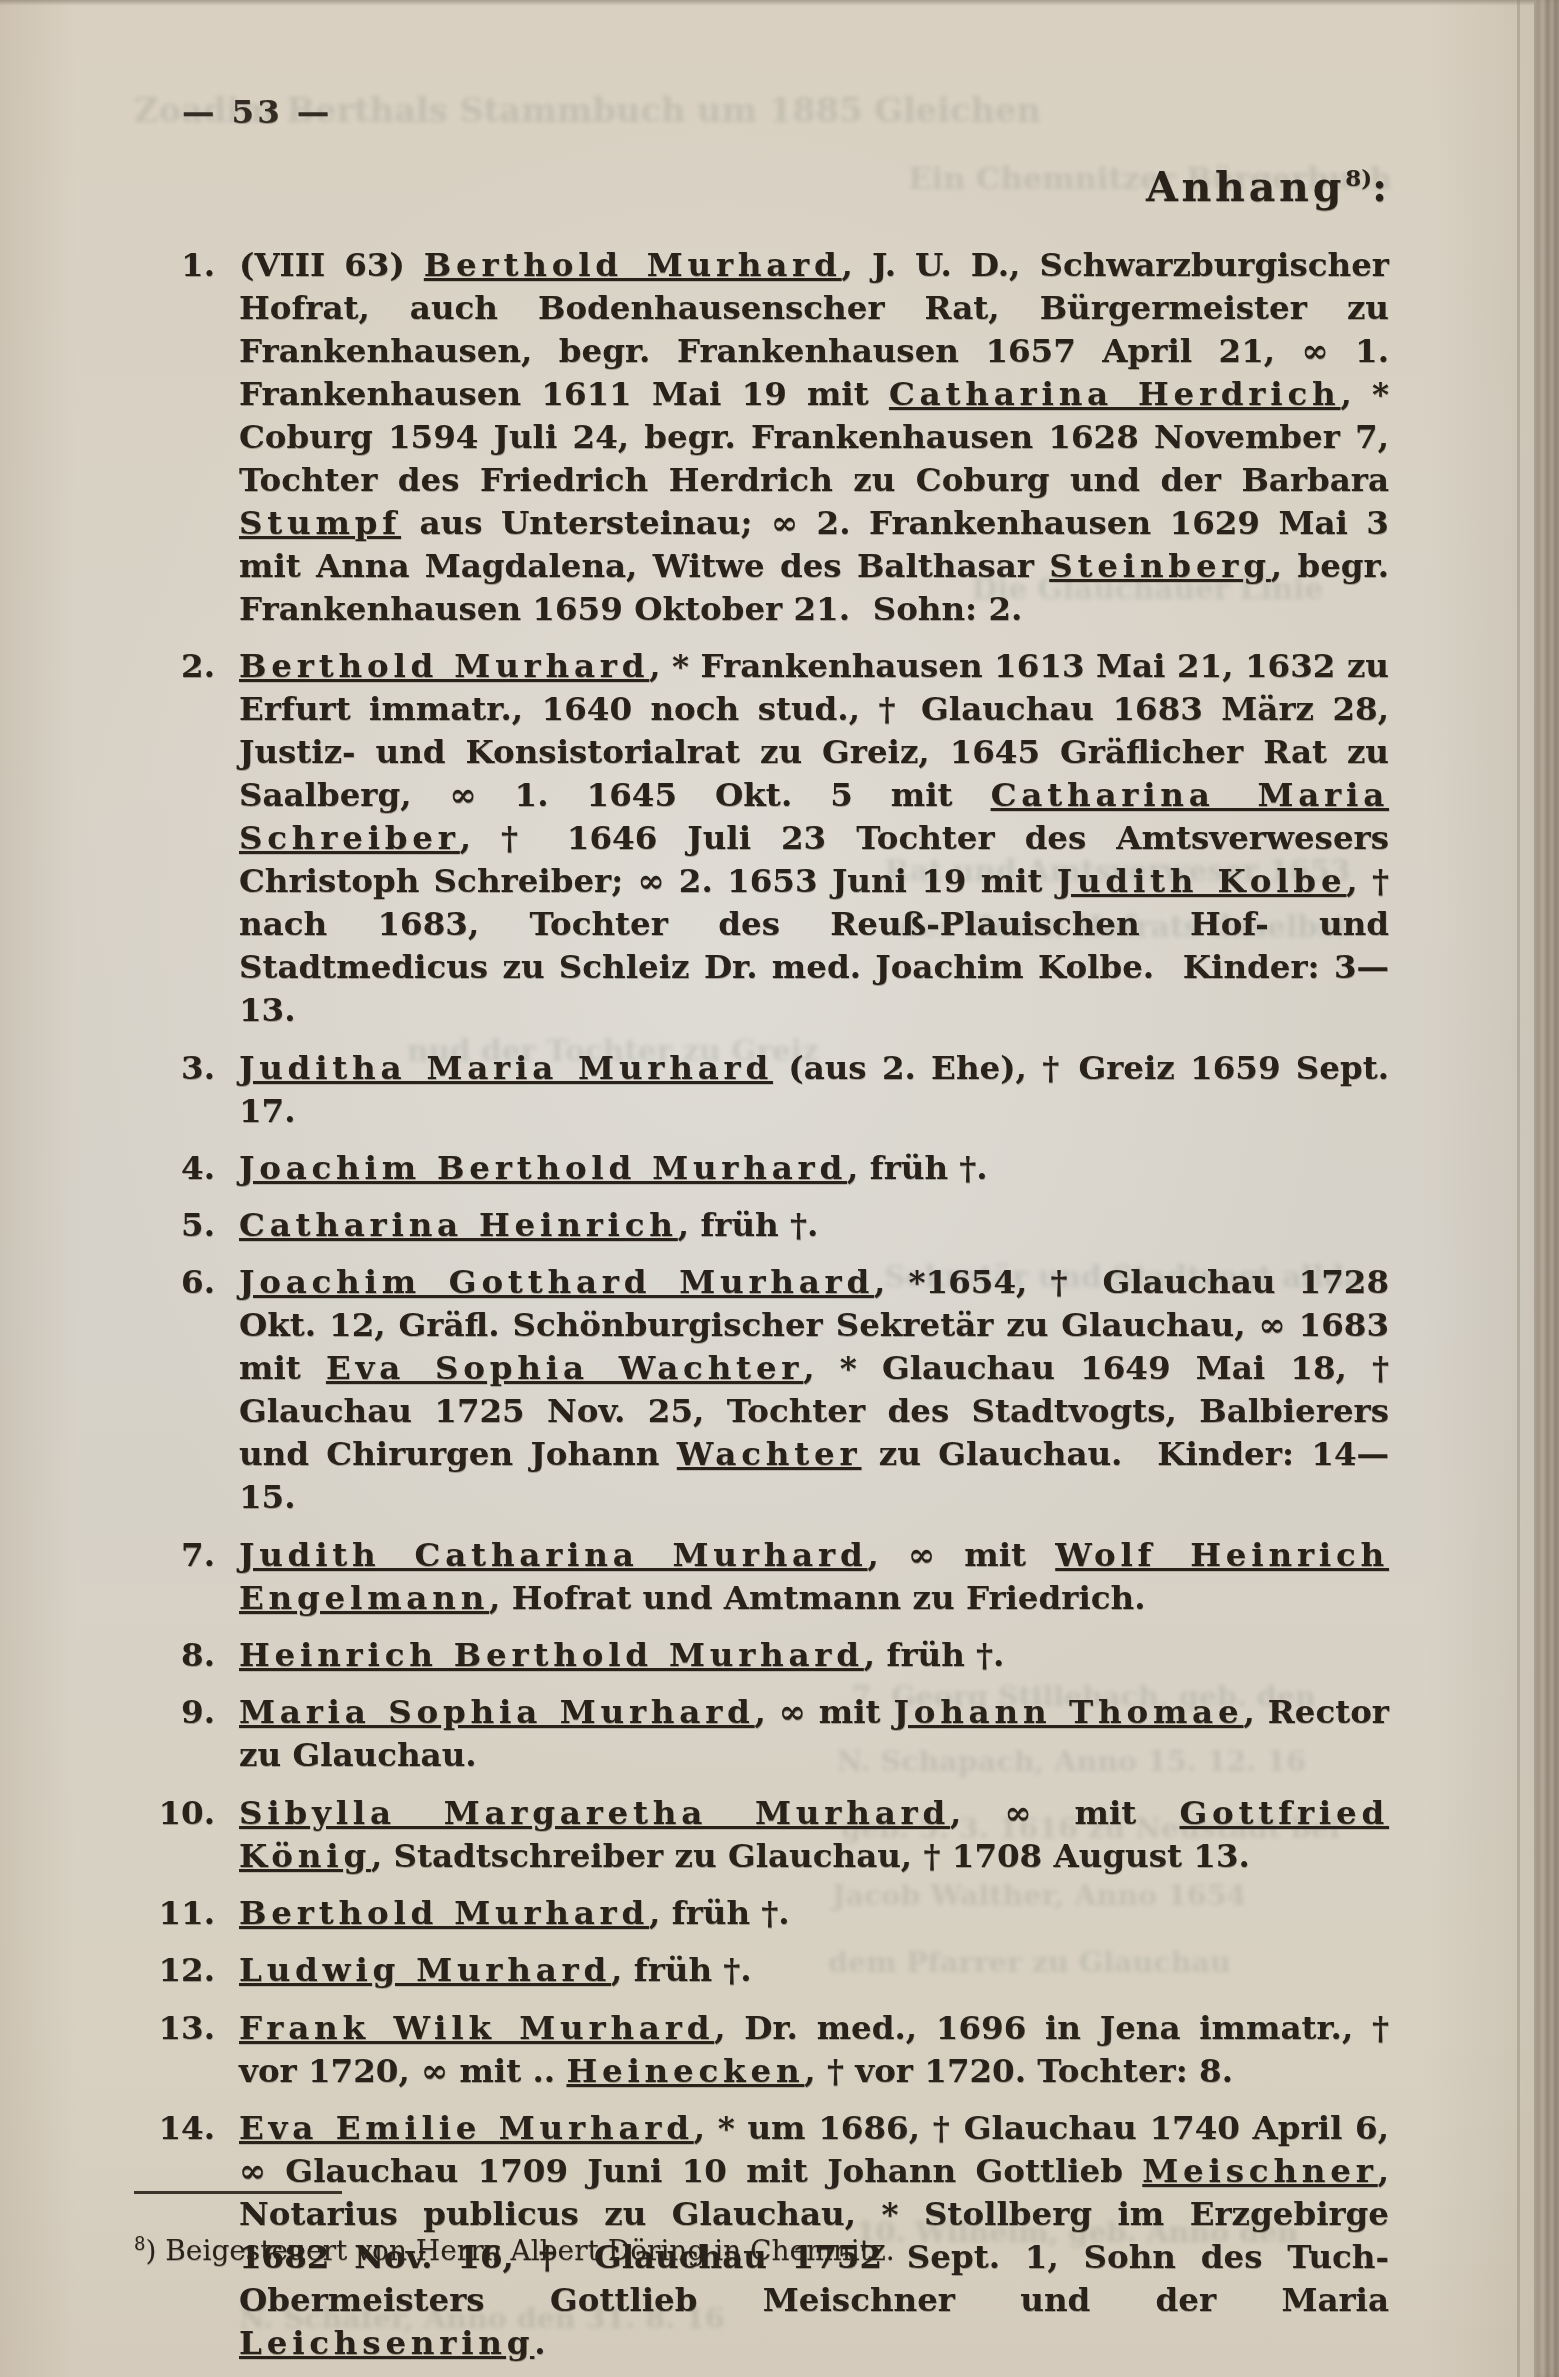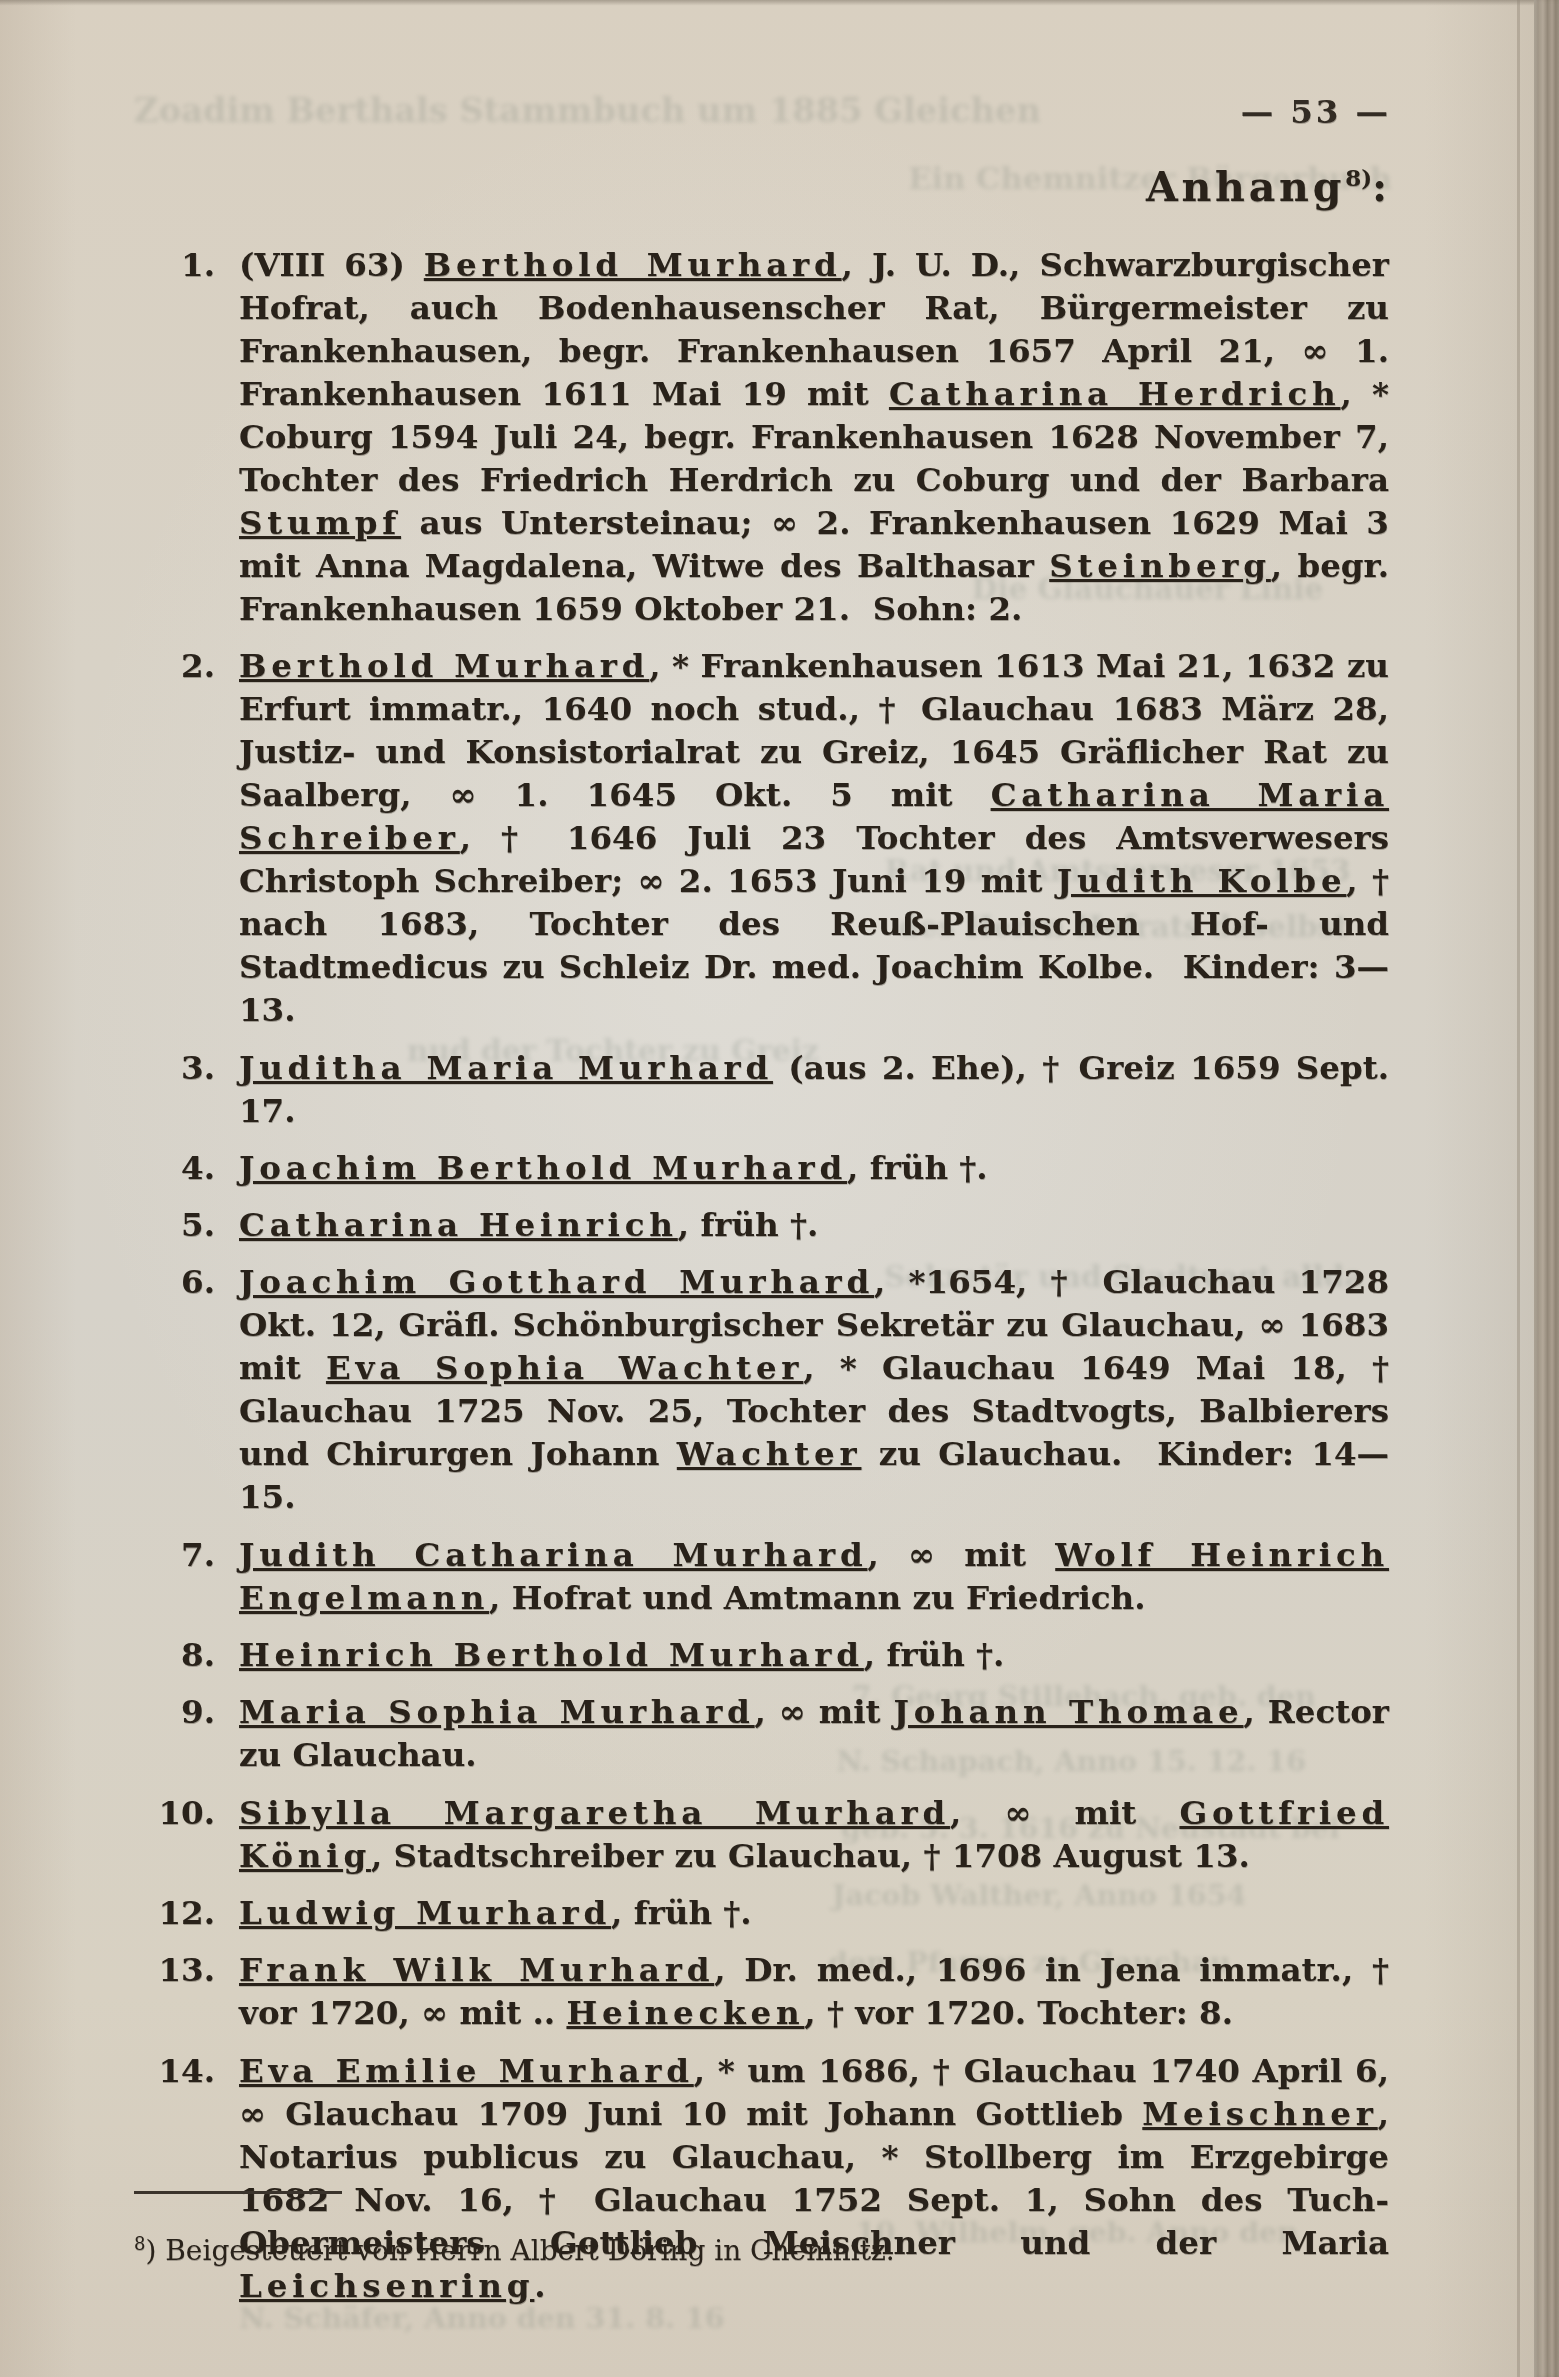--- a/index.html
+++ b/index.html
@@ -15,21 +15,21 @@
       linear-gradient(180deg,#d9d0c1 0%,#d8d2c6 28%,#d6d2c9 55%,#d8d1c2 84%,#d4cbbc 100%);
   }
   .ghost-layer{position:absolute;inset:0;z-index:1;pointer-events:none;}
   .ghost{
     position:absolute;white-space:nowrap;font-weight:700;
     color:#55645a;opacity:.16;filter:blur(2.1px);
     transform:scaleX(1.02);
   }
   .content{position:absolute;inset:0;z-index:2;}
   .pagenum{
-    position:absolute;top:92px;left:182px;right:168px;text-align:right;
+    position:absolute;top:92px;left:182px;right:168px;text-align:left;
     font-size:32.5px;font-weight:700;letter-spacing:2.9px;color:#332c24;
     text-shadow:0.4px 0.6px 0.6px rgba(41,34,26,.3);
   }
   .heading{
     position:absolute;top:163px;left:182px;right:168px;text-align:right;
     font-size:41px;font-weight:700;letter-spacing:3.8px;
     text-shadow:0.4px 0.7px 0.7px rgba(41,34,26,.35);
   }
   .heading sup{font-size:23px;letter-spacing:0;}
   .entries{
@@ -95,20 +95,21 @@
       <div class="entry"><span class="num">1.</span><span>(VIII 63) </span><span class="sperr">Berthold Murhard</span><span>, J. U. D., Schwarzburgischer Hofrat, auch Bodenhausenscher Rat, Bürgermeister zu Frankenhausen, begr. Frankenhausen 1657 April 21, ∞ 1. Frankenhausen 1611 Mai 19 mit </span><span class="sperr">Catharina Herdrich</span><span>, * Coburg 1594 Juli 24, begr. Frankenhausen 1628 November 7, Tochter des Friedrich Herdrich zu Coburg und der Barbara </span><span class="sperr">Stumpf</span><span> aus Untersteinau; ∞ 2. Frankenhausen 1629 Mai 3 mit Anna Magdalena, Witwe des Balthasar </span><span class="sperr">Steinberg</span><span>, begr. Frankenhausen 1659 Oktober 21.&nbsp; Sohn: 2.</span></div>
       <div class="entry"><span class="num">2.</span><span class="sperr">Berthold Murhard</span><span>, * Frankenhausen 1613 Mai 21, 1632 zu Erfurt immatr., 1640 noch stud., † Glauchau 1683 März 28, Justiz- und Konsistorialrat zu Greiz, 1645 Gräflicher Rat zu Saalberg, ∞ 1. 1645 Okt. 5 mit </span><span class="sperr">Catharina Maria Schreiber</span><span>, † 1646 Juli 23 Tochter des Amtsverwesers Christoph Schreiber; ∞ 2. 1653 Juni 19 mit </span><span class="sperr">Judith Kolbe</span><span>, † nach 1683, Tochter des Reuß-Plauischen Hof- und Stadtmedicus zu Schleiz Dr. med. Joachim Kolbe.&nbsp; Kinder: 3—13.</span></div>
       <div class="entry"><span class="num">3.</span><span class="sperr">Juditha Maria Murhard</span><span> (aus 2. Ehe), † Greiz 1659 Sept. 17.</span></div>
       <div class="entry"><span class="num">4.</span><span class="sperr">Joachim Berthold Murhard</span><span>, früh †.</span></div>
       <div class="entry"><span class="num">5.</span><span class="sperr">Catharina Heinrich</span><span>, früh †.</span></div>
       <div class="entry"><span class="num">6.</span><span class="sperr">Joachim Gotthard Murhard</span><span>, *1654, † Glauchau 1728 Okt. 12, Gräfl. Schönburgischer Sekretär zu Glauchau, ∞ 1683 mit </span><span class="sperr">Eva Sophia Wachter</span><span>, * Glauchau 1649 Mai 18, † Glauchau 1725 Nov. 25, Tochter des Stadtvogts, Balbierers und Chirurgen Johann </span><span class="sperr">Wachter</span><span> zu Glauchau.&nbsp; Kinder: 14—15.</span></div>
       <div class="entry"><span class="num">7.</span><span class="sperr">Judith Catharina Murhard</span><span>, ∞ mit </span><span class="sperr">Wolf Heinrich Engelmann</span><span>, Hofrat und Amtmann zu Friedrich.</span></div>
       <div class="entry"><span class="num">8.</span><span class="sperr">Heinrich Berthold Murhard</span><span>, früh †.</span></div>
       <div class="entry"><span class="num">9.</span><span class="sperr">Maria Sophia Murhard</span><span>, ∞ mit </span><span class="sperr">Johann Thomae</span><span>, Rector zu Glauchau.</span></div>
       <div class="entry"><span class="num">10.</span><span class="sperr">Sibylla Margaretha Murhard</span><span>, ∞ mit </span><span class="sperr">Gottfried König</span><span>, Stadtschreiber zu Glauchau, † 1708 August 13.</span></div>
+      <div class="entry"><span class="num">11.</span><span class="sperr">Berthold Murhard</span><span>, früh †.</span></div>
       <div class="entry"><span class="num">12.</span><span class="sperr">Ludwig Murhard</span><span>, früh †.</span></div>
       <div class="entry"><span class="num">13.</span><span class="sperr">Frank Wilk Murhard</span><span>, Dr. med., 1696 in Jena immatr., † vor 1720, ∞ mit .. </span><span class="sperr">Heinecken</span><span>, † vor 1720. Tochter: 8.</span></div>
       <div class="entry"><span class="num">14.</span><span class="sperr">Eva Emilie Murhard</span><span>, * um 1686, † Glauchau 1740 April 6, ∞ Glauchau 1709 Juni 10 mit Johann Gottlieb </span><span class="sperr">Meischner</span><span>, Notarius publicus zu Glauchau, * Stollberg im Erzgebirge 1682 Nov. 16, † Glauchau 1752 Sept. 1, Sohn des Tuch-Obermeisters Gottlieb Meischner und der Maria </span><span class="sperr">Leichsenring</span><span>.</span></div>
     </div>
 
   <div class="footnote-rule"></div>
   <div class="footnote"><sup>8</sup><span>) Beigesteuert von Herrn Albert Döring in Chemnitz.</span></div>
 </div>
 
 <div class="edge-line"></div>

